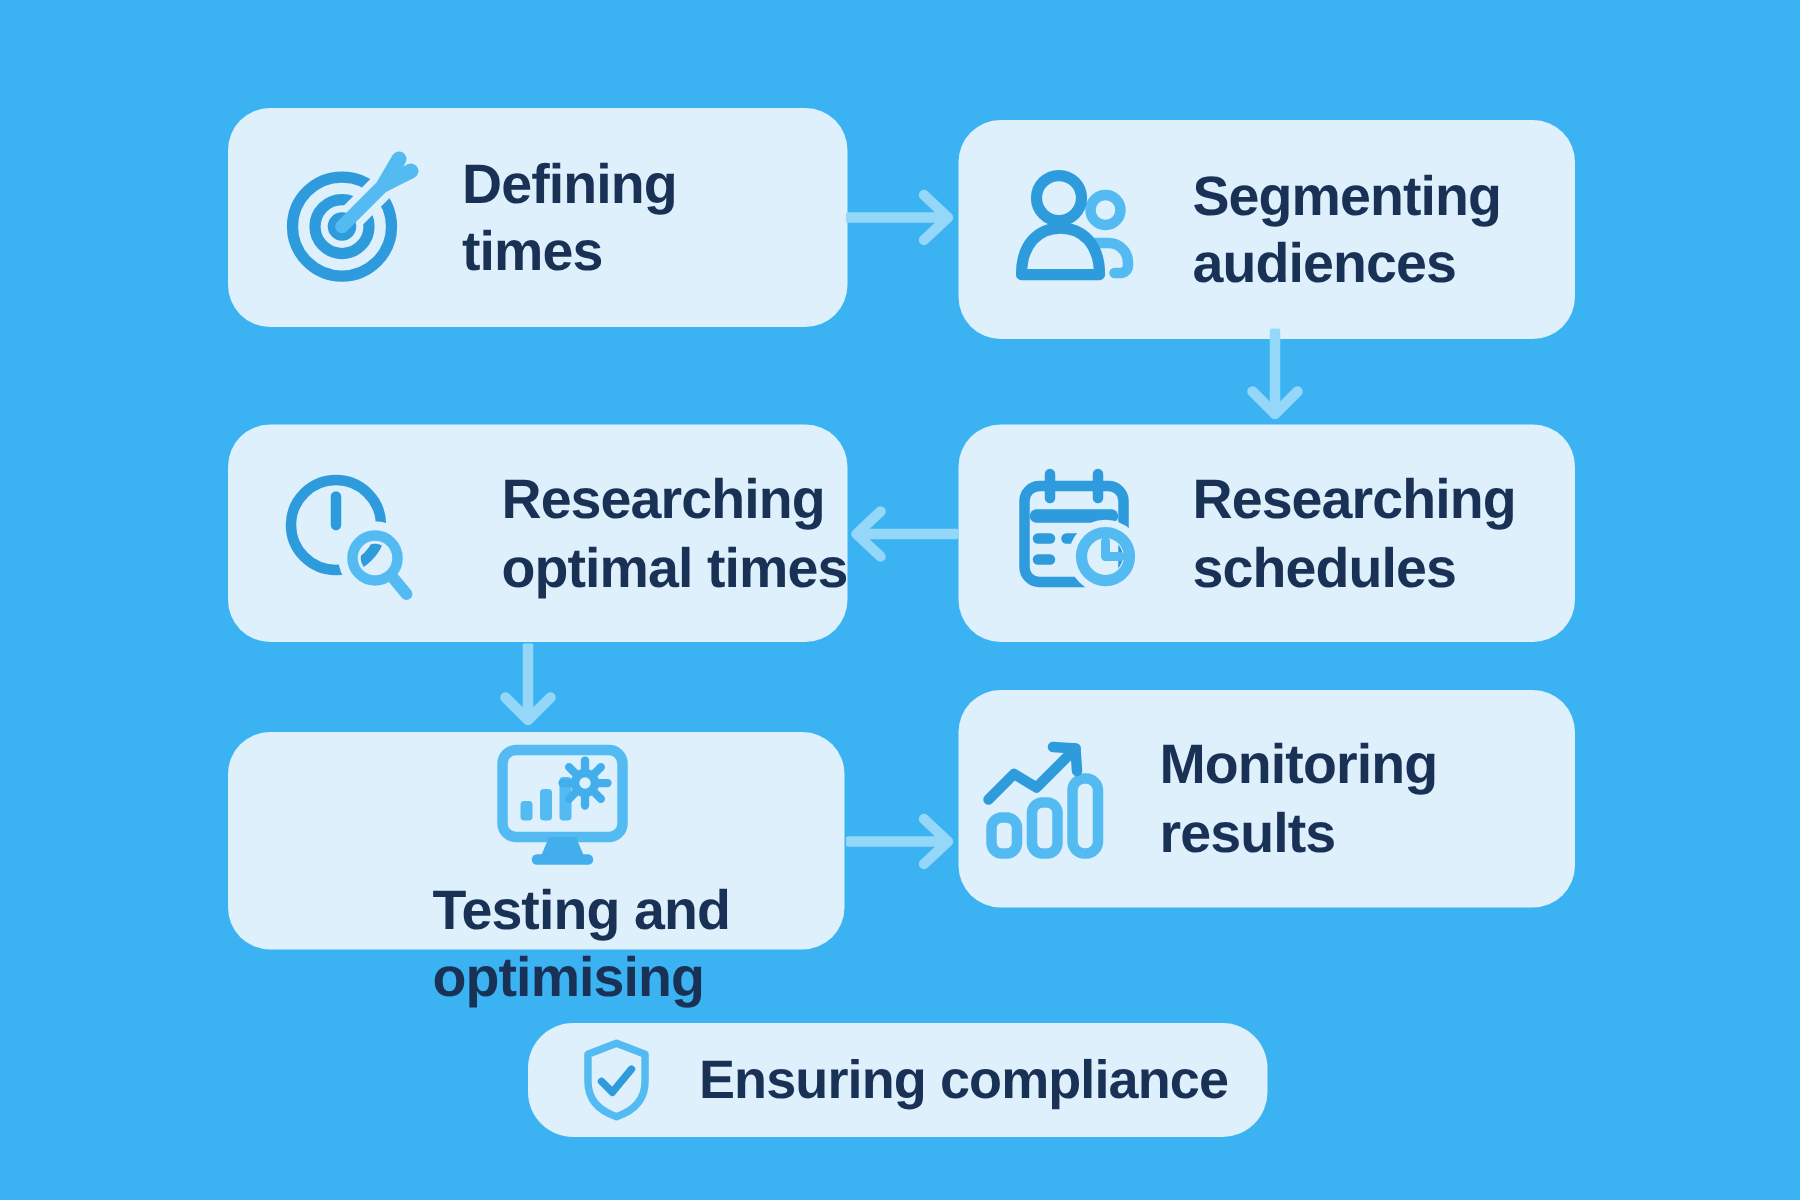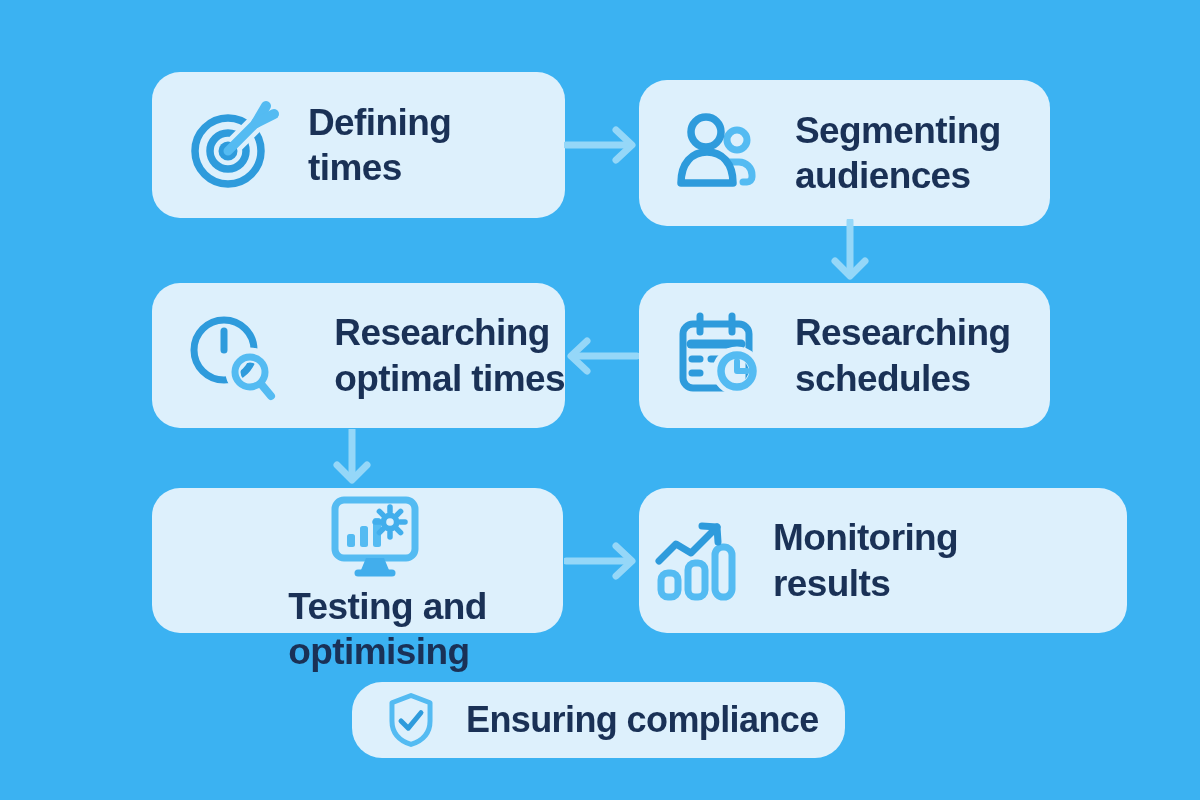--- a/index.html
+++ b/index.html
@@ -28,21 +28,21 @@
     font-size:37px;font-weight:bold;line-height:1.22;
     letter-spacing:-0.6px;
     color:#1A3156;
     white-space:pre-line;
   }
   .card-1{left:152px;top:72px;width:413px;height:146px;}
   .card-2{left:639px;top:80px;width:411px;height:146px;}
   .card-3{left:152px;top:283px;width:413px;height:145px;justify-content:space-between;}
   .card-4{left:639px;top:283px;width:411px;height:145px;}
   .card-5{left:152px;top:488px;width:411px;height:145px;flex-direction:column;}
-  .card-6{left:639px;top:488px;width:488px;height:145px;padding-left:12px;}
+  .card-6{left:639px;top:460px;width:411px;height:145px;padding-left:12px;}
   .card-7{
     left:352px;top:682px;width:493px;height:76px;
     border-radius:30px;padding-left:30px;
   }
   .card-7 .icon{width:58px;height:58px;}
   .card-7 .label{margin-left:26px;font-size:36px;white-space:nowrap;}
   .arrow{position:absolute;}
   .arrow svg{display:block;}
   
   .st-p{stroke:#2E9BDC;fill:none;stroke-linecap:round;stroke-linejoin:round;}

